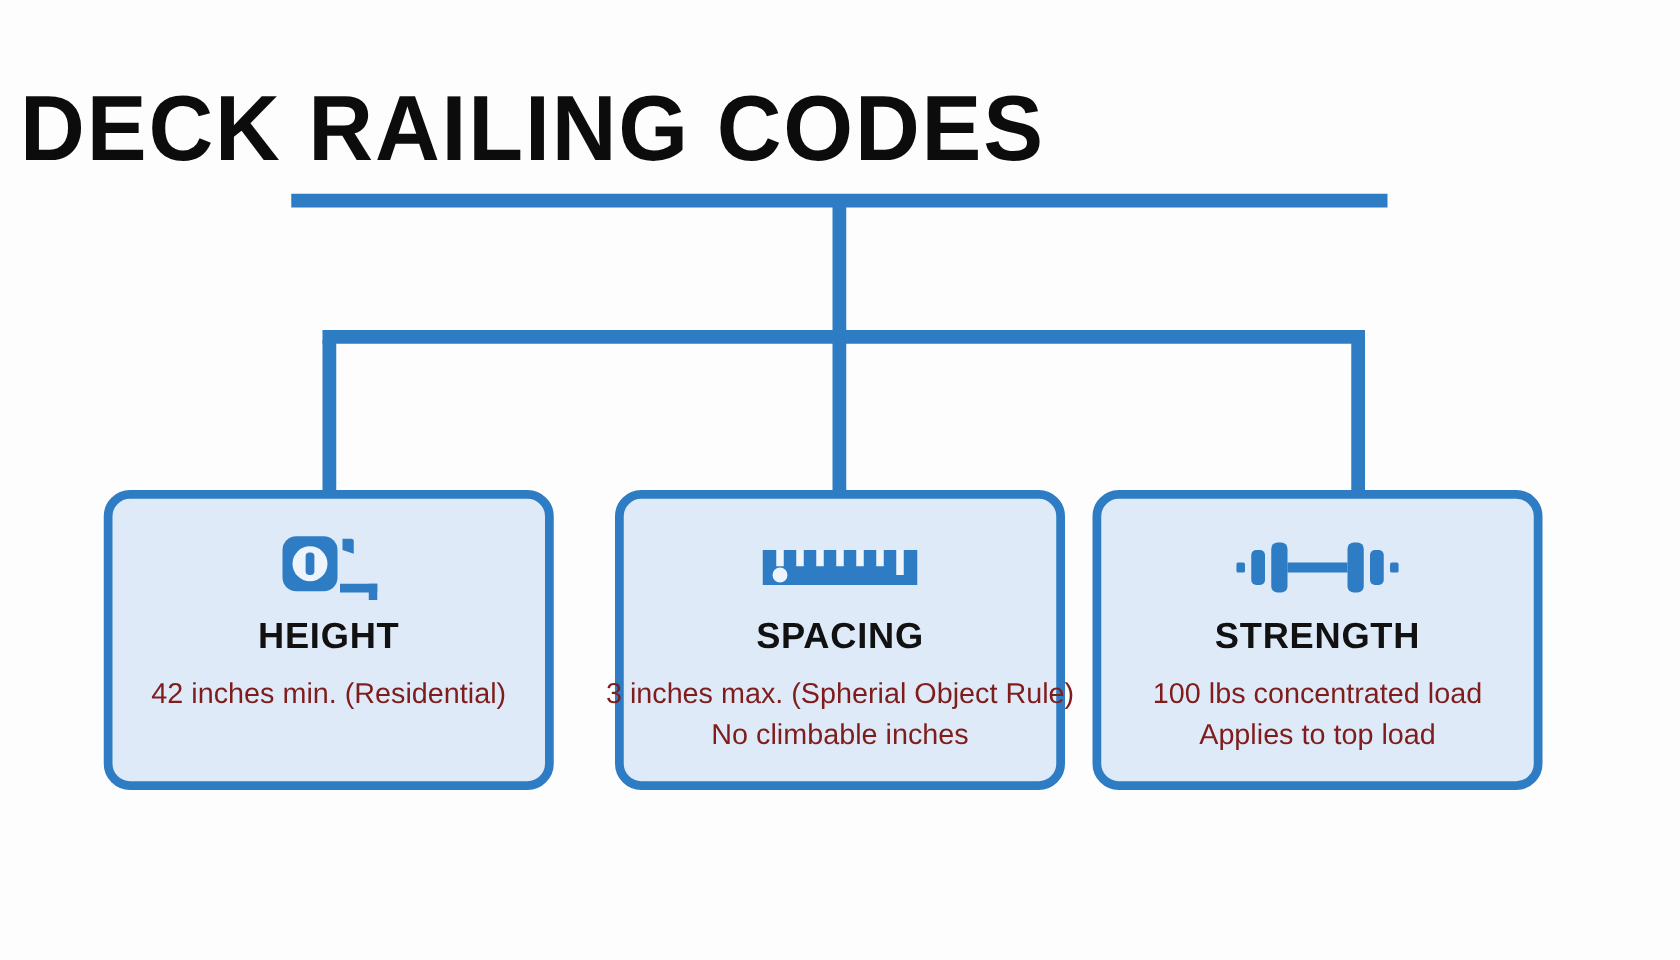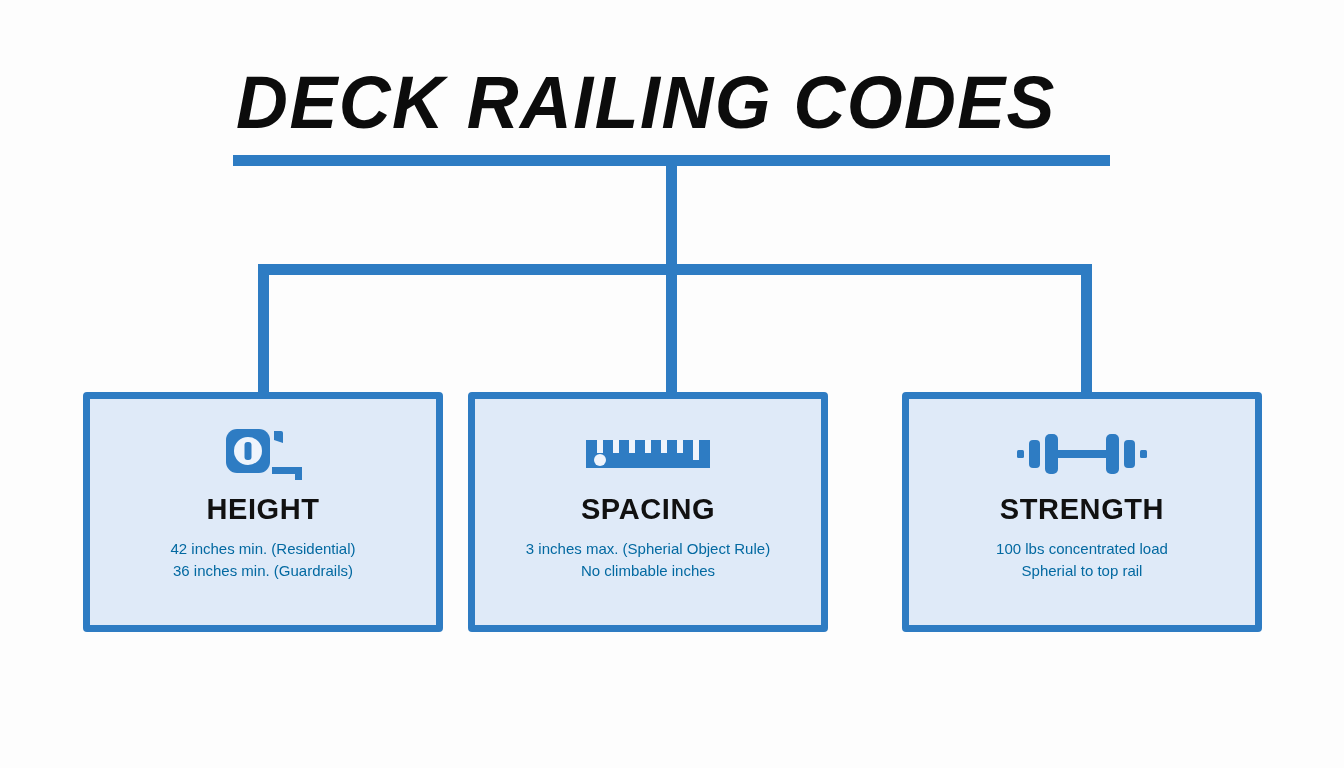--- a/index.html
+++ b/index.html
@@ -18,22 +18,21 @@
     width: 1344px;
     height: 768px;
   }
 
   
   #title-block {
     position: absolute;
     left: 0;
     top: 66px;
     width: 1072px;
-    text-align: right;
-    font-style: italic;
+    text-align: left;
   }
   #page-title {
     font-family: "Liberation Sans", sans-serif;
     font-size: 74px;
     font-weight: bold;
     letter-spacing: 1.5px;
     color: #0c0c0c;
     line-height: 1;
     transform: scaleX(0.97);
     white-space: nowrap;
@@ -84,29 +83,29 @@
   }
 
   
   .card {
     position: absolute;
     top: 392px;
     width: 360px;
     height: 240px;
     box-sizing: border-box;
     border: 7px solid #2e7cc3;
-    border-radius: 4px;
+    border-radius: 21px;
     background: #dfeaf8;
     display: flex;
     flex-direction: column;
     align-items: center;
   }
   #card-height   { left: 83px; }
-  #card-spacing  { left: 468px; }
-  #card-strength { left: 902px; }
+  #card-spacing  { left: 492px; }
+  #card-strength { left: 874px; }
 
   .card-icon {
     margin-top: 28px;
     height: 54px;
     display: flex;
     align-items: center;
     justify-content: center;
   }
   .card-title {
     margin-top: 12px;
@@ -114,22 +113,22 @@
     font-weight: bold;
     letter-spacing: 0.6px;
     color: #111111;
     text-align: center;
   }
   .card-lines {
     margin-top: 12px;
     text-align: center;
   }
   .card-line {
-    font-size: 15px;
-    color: #0369a1;
+    font-size: 23px;
+    color: #7f1d1d;
     line-height: 1.45;
     white-space: nowrap;
   }
 </style>
 </head>
 <body>
 
 <div id="infographic">
 
   <div id="title-block">
@@ -150,21 +149,20 @@
         <circle cx="24" cy="24" r="14" fill="#eef4fc"></circle>
         <rect x="20.5" y="15" width="7" height="18" rx="3" ry="3" fill="#2e7cc3"></rect>
         <path d="M50 4 h7 a2 2 0 0 1 2 2 v10 l-9 -3 z" fill="#2e7cc3"></path>
         <rect x="48" y="40" width="30" height="7" fill="#2e7cc3"></rect>
         <rect x="71" y="40" width="7" height="13" fill="#2e7cc3"></rect>
       </svg>
     </div>
     <div class="card-title">HEIGHT</div>
     <div class="card-lines">
       <div class="card-line">42 inches min. (Residential)</div>
-      <div class="card-line">36 inches min. (Guardrails)</div>
     </div>
   </div>
 
   <div id="card-spacing" class="card">
     <div class="card-icon">
       <svg width="124" height="40" viewBox="0 0 124 40" xmlns="http://www.w3.org/2000/svg">
         <rect x="0" y="6" width="124" height="28" fill="#2e7cc3"></rect>
         <g fill="#eef4fc">
           <rect x="11" y="6" width="6" height="13"></rect>
           <rect x="27" y="6" width="6" height="13"></rect>
@@ -194,17 +192,17 @@
           <rect x="41" y="18" width="48" height="8"></rect>
           <rect x="89" y="2" width="13" height="40" rx="5" ry="5"></rect>
           <rect x="107" y="8" width="11" height="28" rx="4" ry="4"></rect>
           <rect x="123" y="18" width="7" height="8" rx="1.5" ry="1.5"></rect>
         </g>
       </svg>
     </div>
     <div class="card-title">STRENGTH</div>
     <div class="card-lines">
       <div class="card-line">100 lbs concentrated load</div>
-      <div class="card-line">Spherial to top rail</div>
+      <div class="card-line">Applies to top load</div>
     </div>
   </div>
 
 </div>
 
 </body></html>

